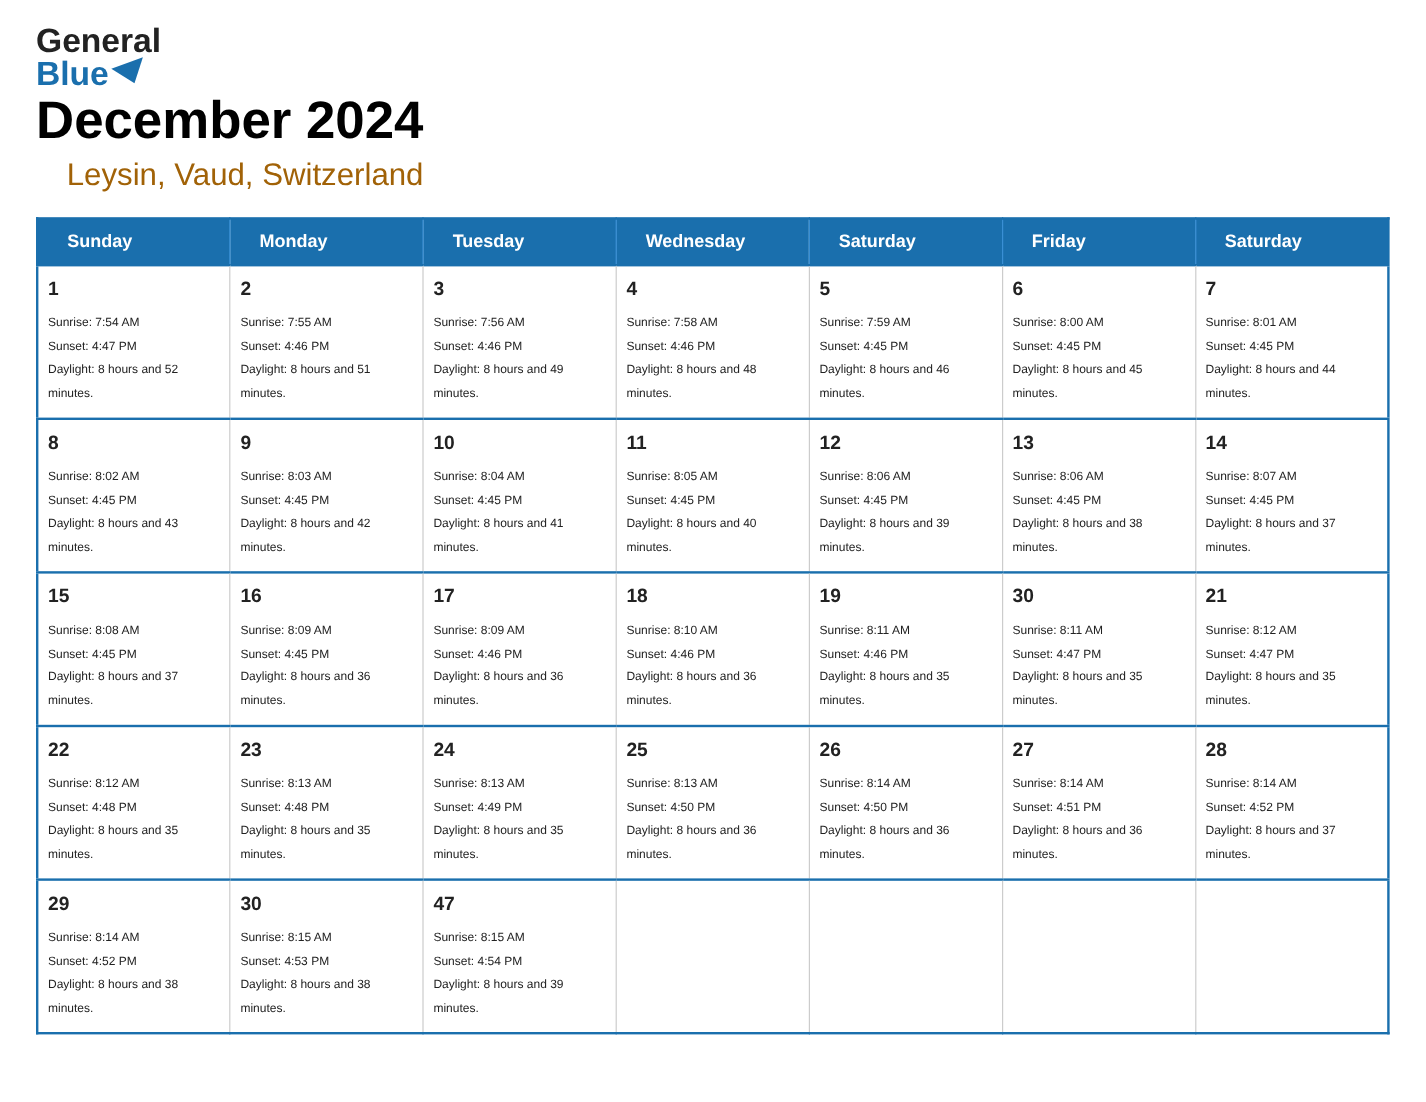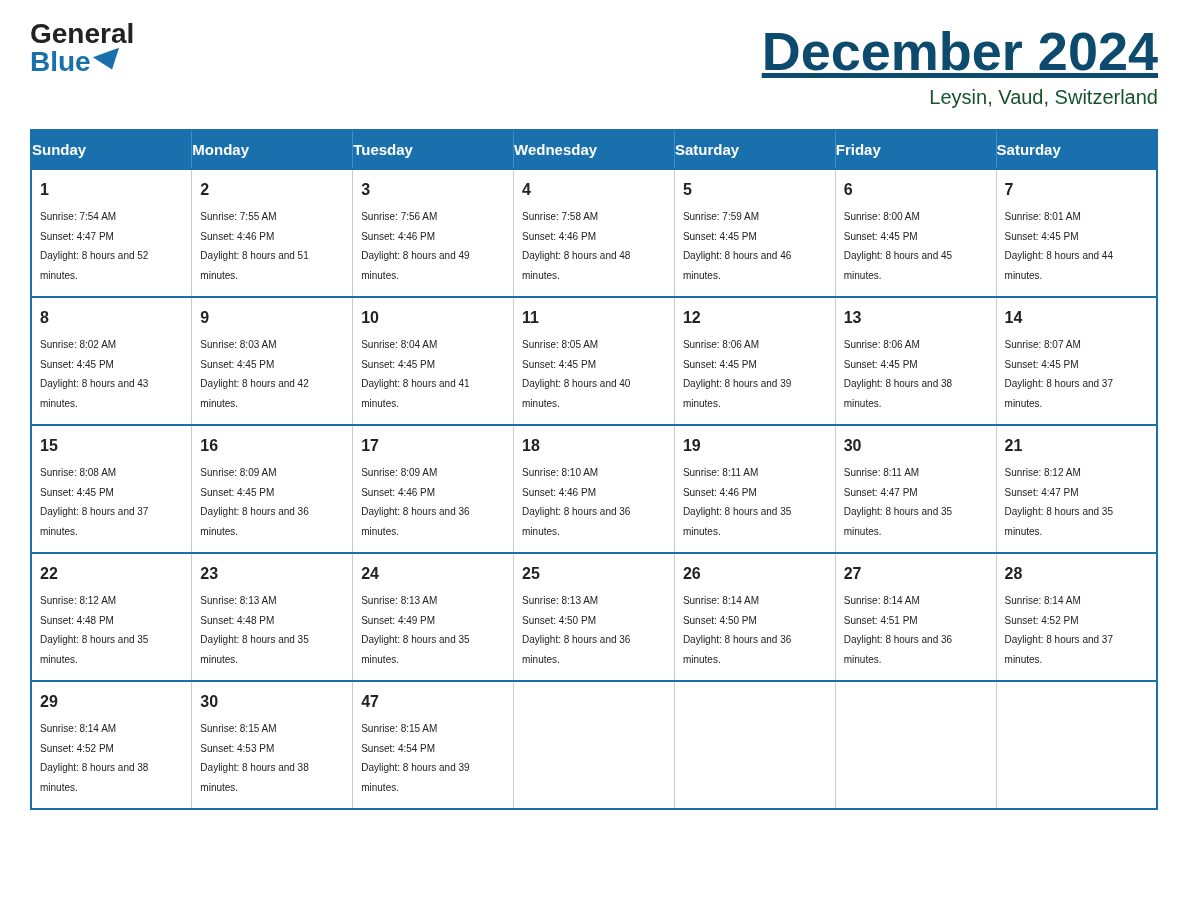--- a/index.html
+++ b/index.html
@@ -7,20 +7,21 @@
       font-family: Arial, sans-serif;
       background: #fff;
       padding: 20px 30px;
       color: #222;
     }
     .header {
       display: flex;
       justify-content: space-between;
       align-items: flex-start;
       margin-bottom: 20px;
+      flex-direction: column;
     }
     .logo {
       display: flex;
       flex-direction: column;
       align-items: flex-start;
     }
     .logo-general {
       font-size: 28px;
       font-weight: bold;
       color: #222;
@@ -42,42 +43,41 @@
       border-top: 18px solid #1a6fad;
       margin-left: 4px;
       transform: rotate(-20deg);
       position: relative;
       top: 4px;
     }
     .title-block {
       text-align: right;
     }
     .title-block h1 {
-      font-size: 54px;
+      font-size: 44px;
       font-weight: bold;
-      color: #0c4a6e;
-      text-decoration: underline;
+      color: #000000;
     }
     .title-block h2 {
-      font-size: 20px;
+      font-size: 26px;
       font-weight: normal;
-      color: #14532d;
+      color: #a16207;
       margin-top: 4px;
     }
     .calendar {
       width: 100%;
       border-collapse: collapse;
       border: 2px solid #1a6fad;
     }
     .calendar thead tr th {
       background-color: #1a6fad;
       color: #fff;
       font-size: 15px;
       font-weight: bold;
-      padding: 10px 0;
+      padding: 10px 24px;
       text-align: left;
       border-right: 1px solid #3a8fd4;
     }
     .calendar thead tr th:last-child {
       border-right: none;
     }
     .calendar tbody tr td {
       vertical-align: top;
       padding: 8px 8px 12px 8px;
       border-top: 2px solid #1a6fad;

